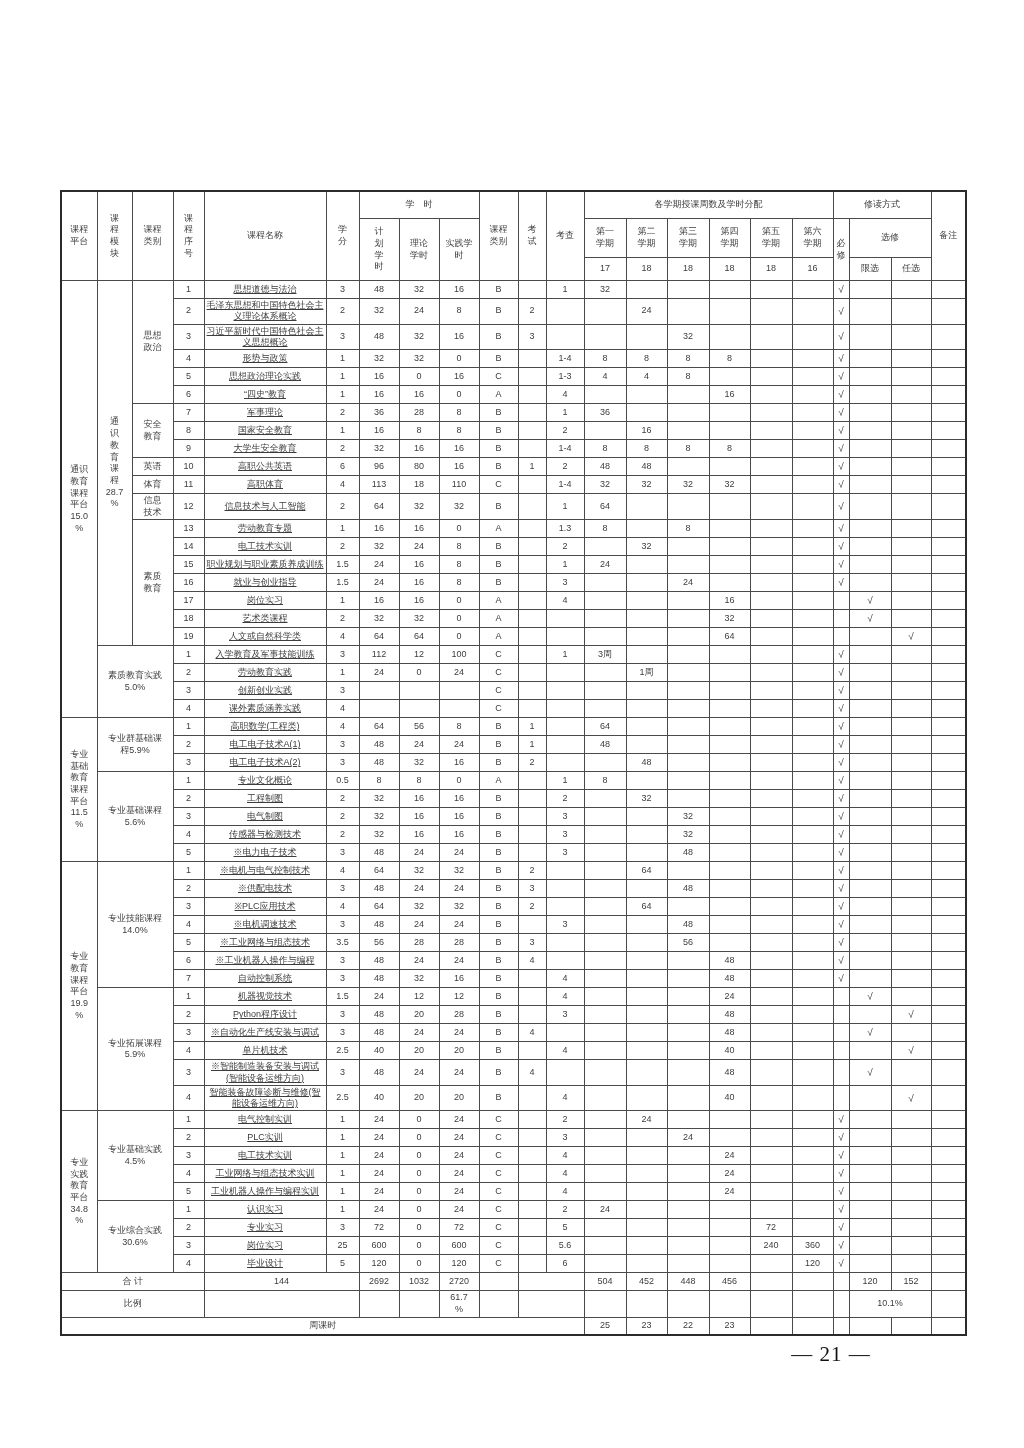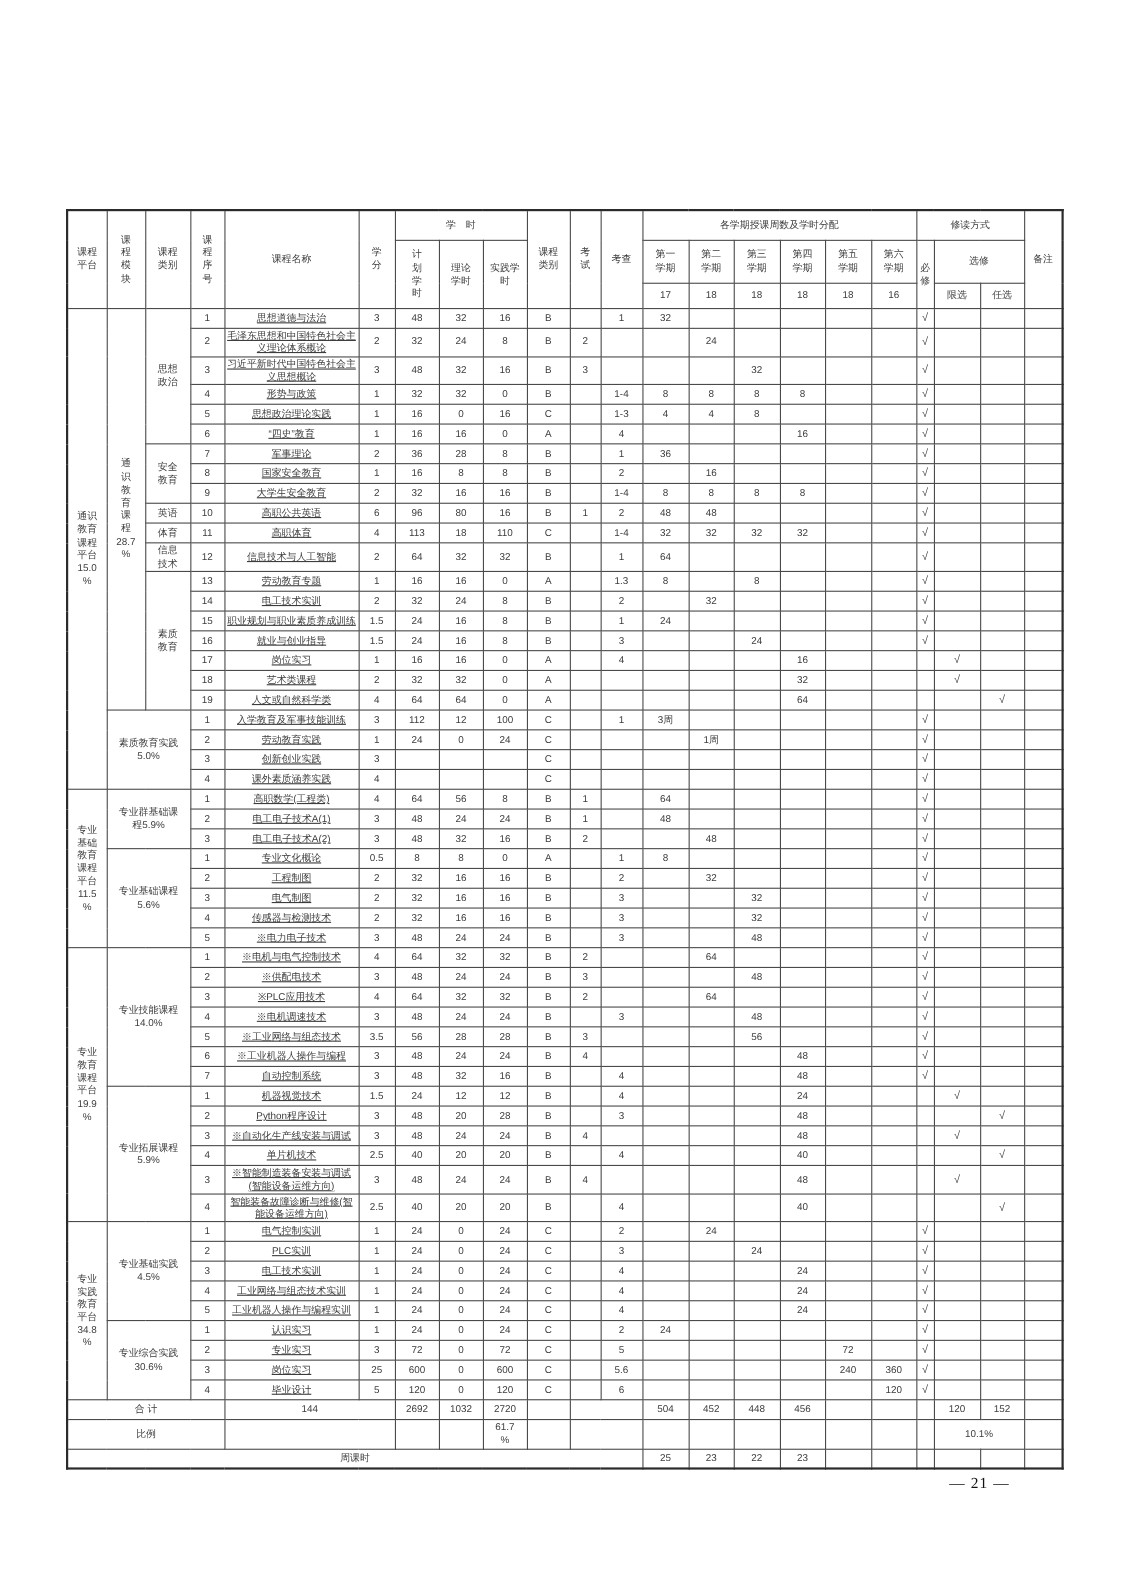--- a/index.html
+++ b/index.html
@@ -22,23 +22,23 @@
     white-space:pre-line;word-break:break-all;
     color:#3d3d3d;
   }
   thead tr.h1 th{height:24px;}
   thead tr.h2 th{height:36px;}
   thead tr.h3 th{height:20px;}
   tbody tr{height:18px;}
   td.check{font-size:10px;}
   td.name{line-height:1.25;text-decoration:underline;}
   .pageno{
-    position:absolute;top:1342px;left:808px;width:110px;
-    font-family:"Liberation Serif",serif;font-size:14px;color:#111;
-    text-align:right;letter-spacing:1px;
+    position:absolute;top:1342px;left:776px;width:110px;
+    font-family:"Liberation Serif",serif;font-size:21px;color:#111;
+    text-align:center;letter-spacing:1px;
   }
 </style>
 </head>
 <body>
 
 <div class="page">
 
   <table class="curriculum">
     <colgroup>
       <col style="width:36px">

